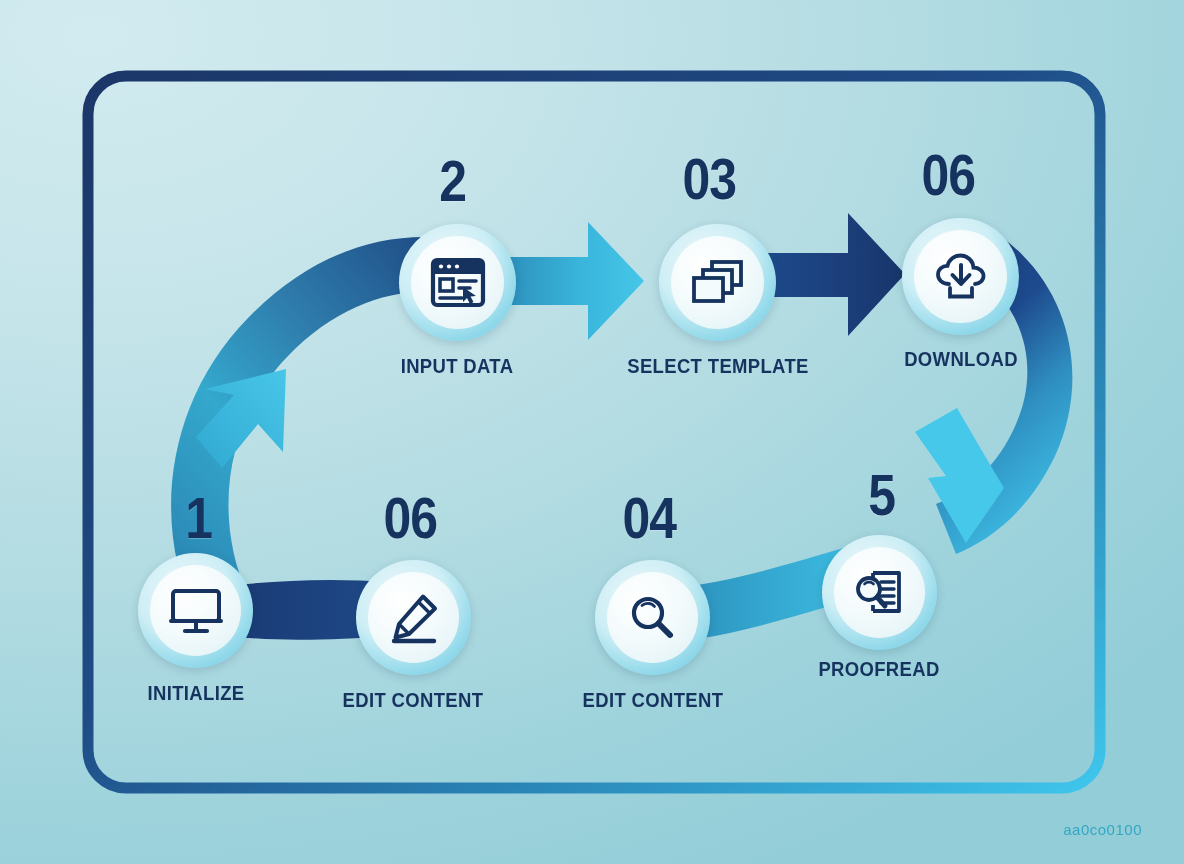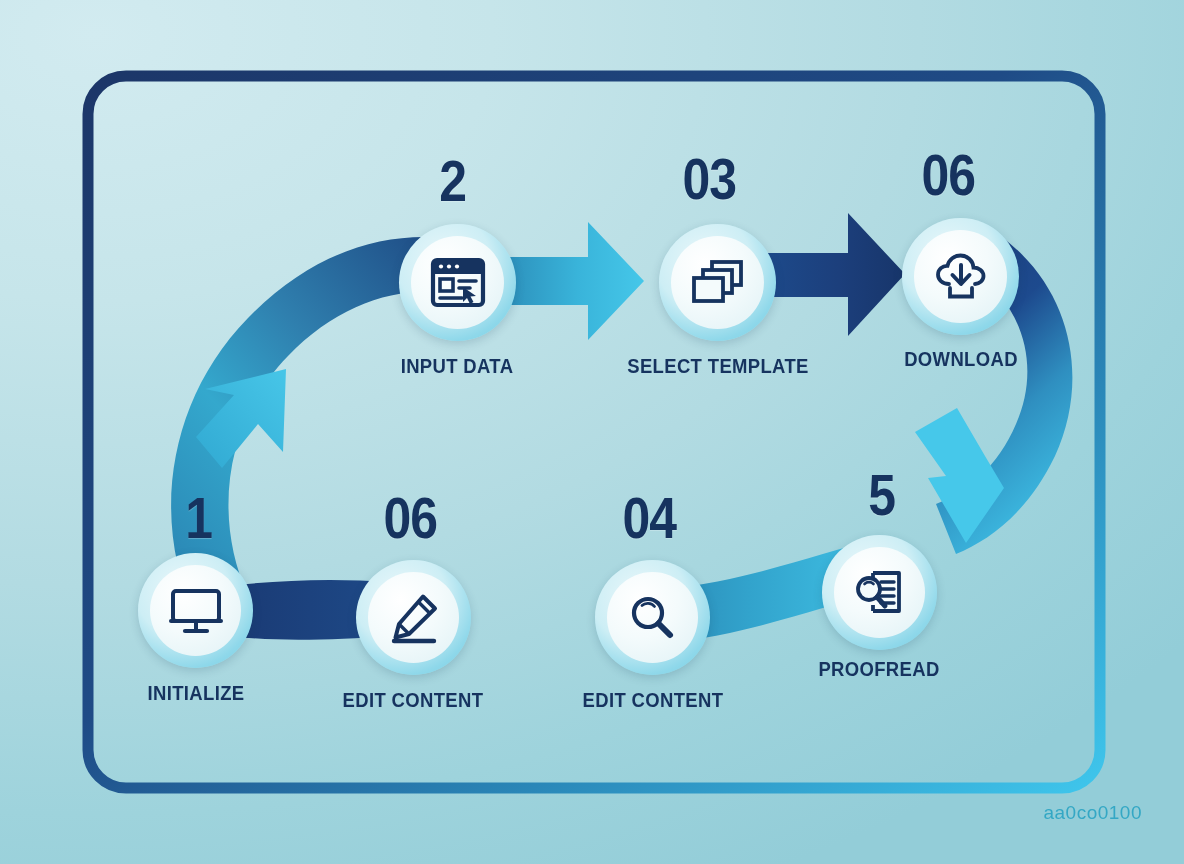--- a/index.html
+++ b/index.html
@@ -52,24 +52,24 @@
     font-size:21px;
     letter-spacing:.4px;
     line-height:1;
     transform:scaleX(.88);
     transform-origin:center top;
     white-space:nowrap;
     text-align:center;
   }
   .ico{position:absolute;display:block;}
   #watermark{
-    position:absolute;right:42px;bottom:40px;
+    position:absolute;right:42px;bottom:26px;
     color:#2fa6c4;
     font-family:"Liberation Sans",sans-serif;
-    font-size:19px;
+    font-size:15px;
     letter-spacing:.5px;
     opacity:.95;
     white-space:nowrap;
   }
 </style>
 </head>
 <body>
 
 <div id="stage">
 

